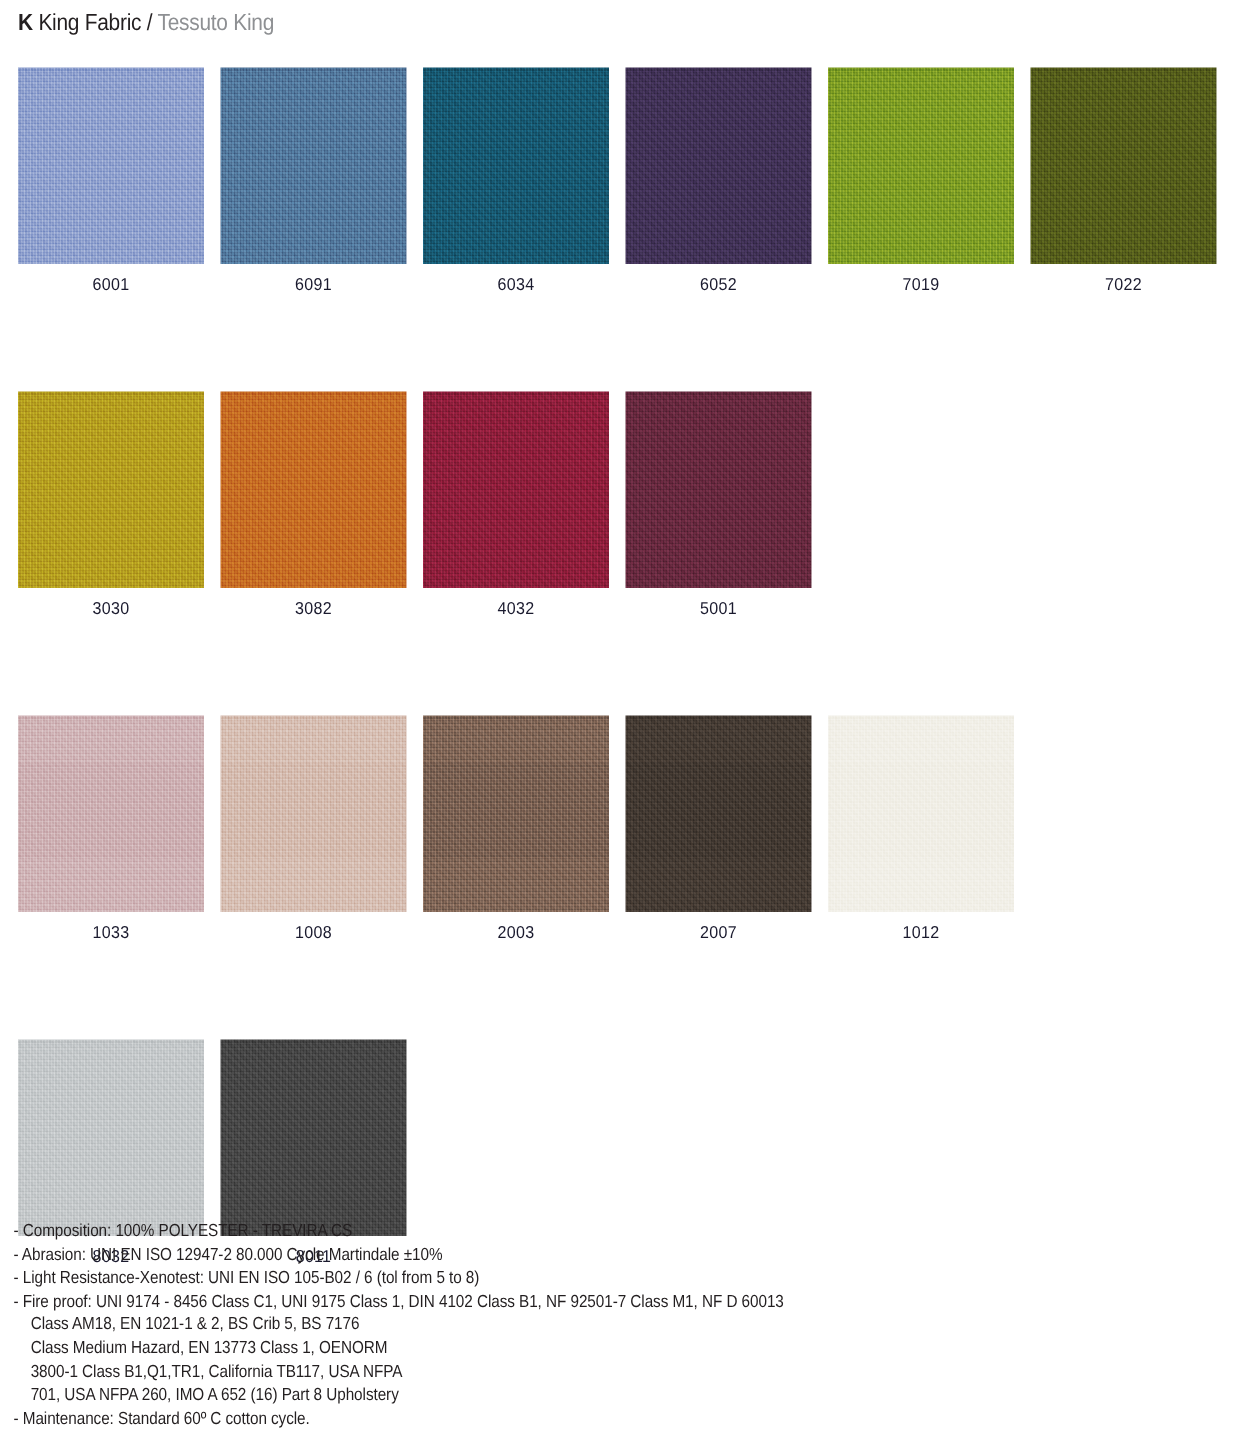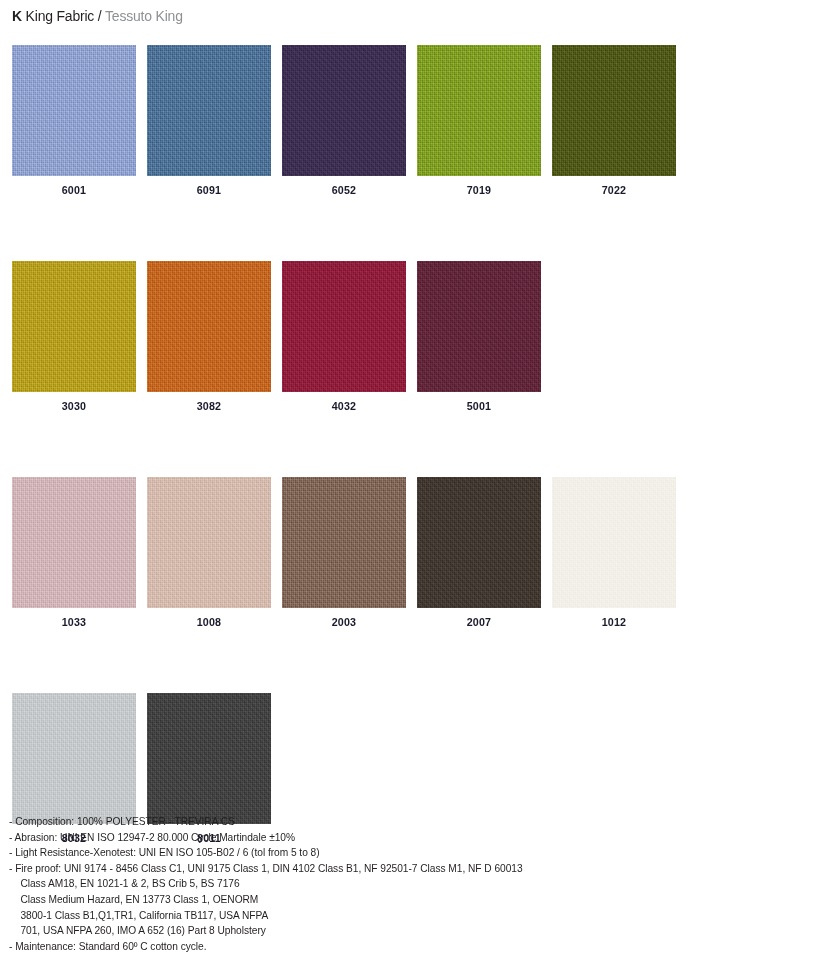--- a/index.html
+++ b/index.html
@@ -48,21 +48,20 @@
   .swatch-row {
     display: flex;
     gap: 11px;
     margin-bottom: 0;
   }
   .row-spacer { height: 57px; }
 
   .swatch-cell {
     width: 124px;
     flex: 0 0 124px;
-    font-weight: bold;
   }
   .swatch-chip {
     width: 124px;
     height: 131px;
     position: relative;
     overflow: hidden;
   }
   
   .swatch-chip::before {
     content: "";
@@ -145,20 +144,24 @@
     <div class="swatch-row">
       <div class="swatch-cell">
         <div class="swatch-chip" style="background-color: rgb(140, 158, 205);"></div>
         <div class="swatch-label">6001</div>
       </div>
       <div class="swatch-cell">
         <div class="swatch-chip" style="background-color: rgb(74, 109, 146);"></div>
         <div class="swatch-label">6091</div>
       </div>
       <div class="swatch-cell">
+        <div class="swatch-chip" style="background-color: rgb(21, 85, 109);"></div>
+        <div class="swatch-label">6034</div>
+      </div>
+      <div class="swatch-cell">
         <div class="swatch-chip" style="background-color: rgb(58, 44, 78);"></div>
         <div class="swatch-label">6052</div>
       </div>
       <div class="swatch-cell">
         <div class="swatch-chip" style="background-color: rgb(122, 154, 34);"></div>
         <div class="swatch-label">7019</div>
       </div>
       <div class="swatch-cell">
         <div class="swatch-chip" style="background-color: rgb(76, 84, 23);"></div>
         <div class="swatch-label">7022</div>

